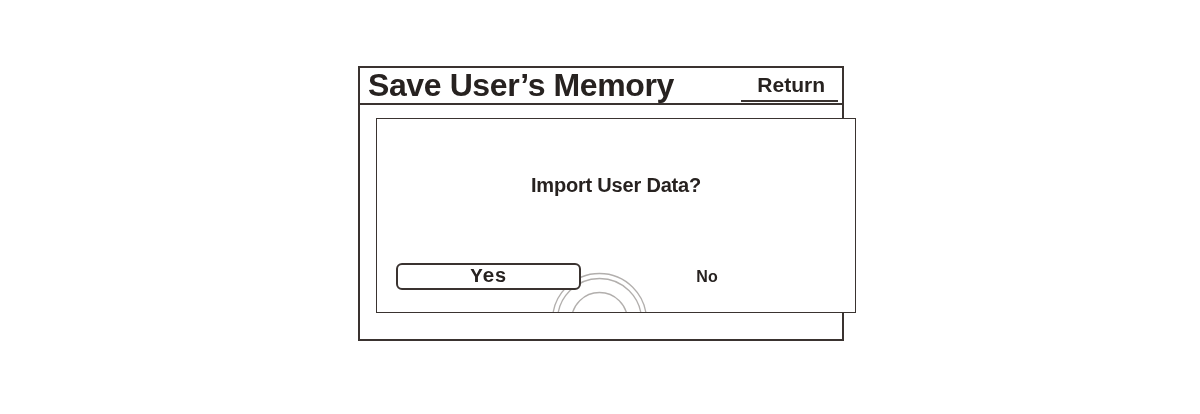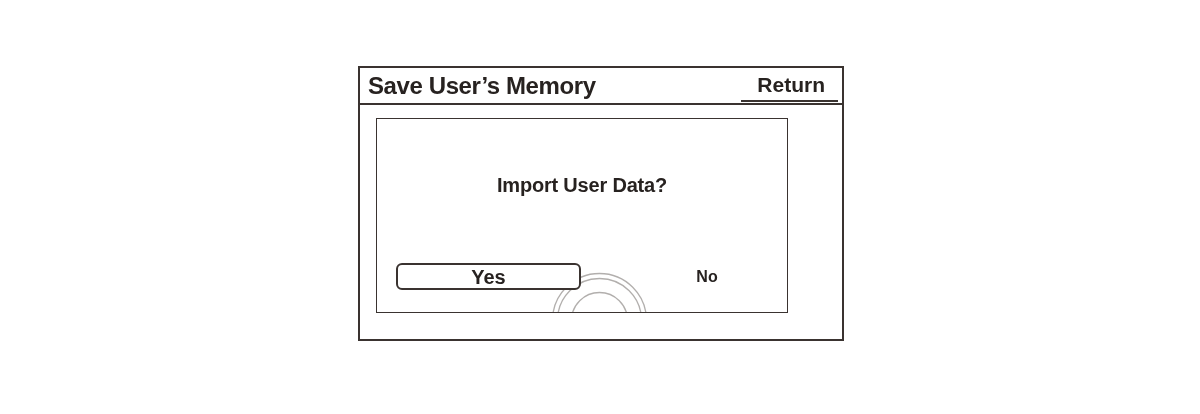--- a/index.html
+++ b/index.html
@@ -27,58 +27,58 @@
   }
   .dialog-header{
     display:flex;
     align-items:center;
     justify-content:space-between;
     height:37px;
     border-bottom:2px solid var(--line);
     padding:0 4px 0 8px;
   }
   .dialog-title{
-    font-size:24px;
+    font-size:32px;
     font-weight:bold;
     letter-spacing:-0.4px;
     white-space:nowrap;
   }
   .return-btn{
     font-size:21px;
     font-weight:bold;
     padding:0 13px 3px 16px;
     border-bottom:2px solid var(--line);
     margin-top:3px;
     white-space:nowrap;
     cursor:pointer;
   }
   .message-panel{
     position:absolute;
     left:16px;top:50px;
-    width:412px;height:195px;
+    width:480px;height:195px;
     border:1.5px solid var(--line);
     background:var(--bg);
     overflow:hidden;
   }
   .question{
     position:absolute;
     top:55px;left:0;right:0;
     text-align:center;
     font-size:20px;
     font-weight:bold;
     letter-spacing:-0.2px;
   }
   .yes-btn{
     position:absolute;
     left:19px;top:144px;
     width:185px;height:27px;
     border:2.3px solid var(--line);
     border-radius:6px;
     background:var(--bg);
-    font-family:Liberation Sans, sans-serif;
+    font-family:Liberation Mono, monospace;
     font-size:20px;
     font-weight:bold;
     color:var(--text);
     text-align:center;
     line-height:22px;
     z-index:2;
     cursor:pointer;
   }
   .no-btn{
     position:absolute;

